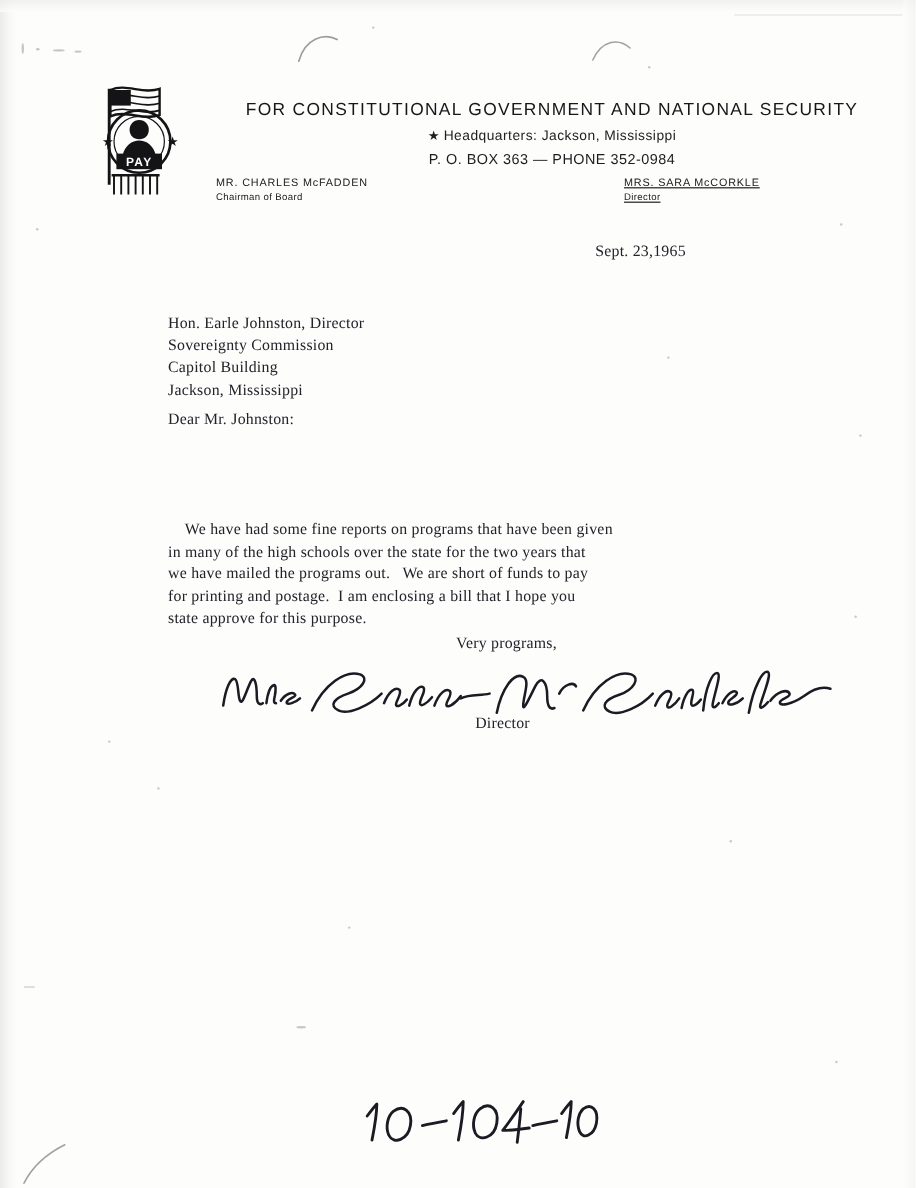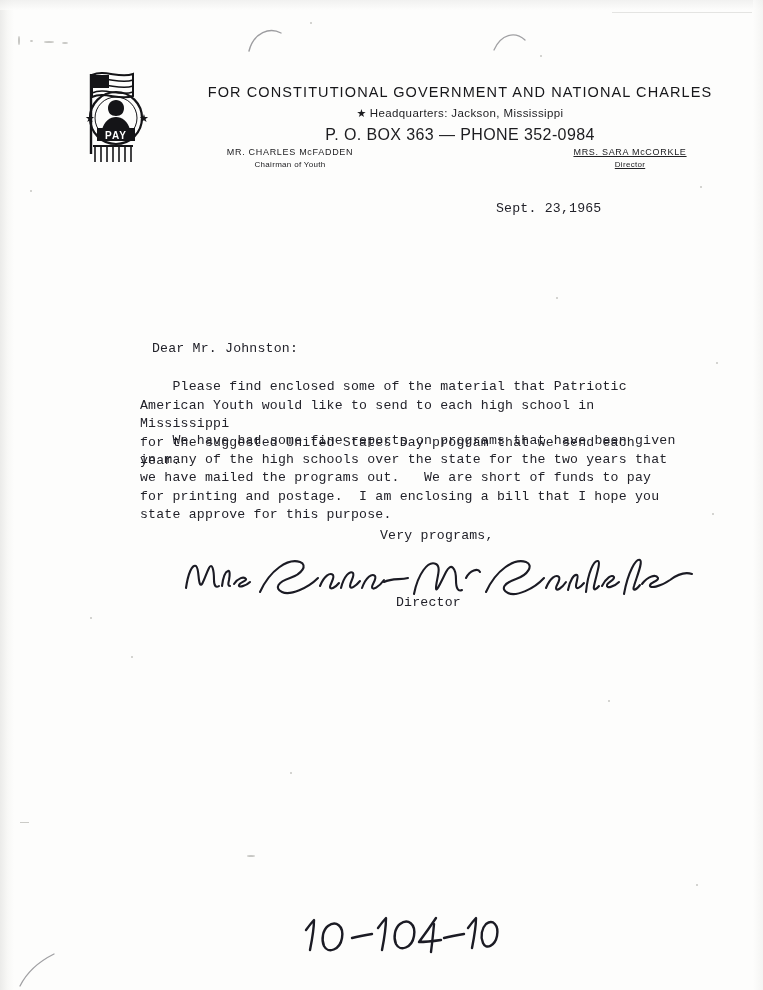--- a/index.html
+++ b/index.html
@@ -86,59 +86,59 @@
     font-size: 11.5px;
     letter-spacing: 0.4px;
     color: #1d1d20;
   }
   .lh-sub1 .star { font-size: 11px; margin-right: 3px; }
   .lh-sub2 {
     position: absolute;
     left: 180px; top: 70px;
     width: 560px;
     text-align: center;
-    font-size: 16px;
+    font-size: 12px;
     letter-spacing: 0.4px;
     color: #1d1d20;
   }
   .lh-officer {
     position: absolute;
     font-size: 9px;
     letter-spacing: 0.7px;
     color: #202023;
-    text-align: center;
+    text-align: left;
     line-height: 1.45;
   }
   .lh-officer .role {
     font-size: 8px;
     letter-spacing: 0.3px;
   }
   #officer-left { left: 180px; top: 90px; width: 220px; }
   #officer-right { left: 520px; top: 90px; width: 220px; text-decoration: underline; }
 
   
   .tw {
-    font-family: Liberation Mono, monospace;
+    font-family: Liberation Serif, serif;
     font-size: 13.2px;
     line-height: 18.6px;
     letter-spacing: 0.2px;
     color: #22222a;
     white-space: pre-wrap;
   }
   #date-line {
     position: absolute;
     left: 496px; top: 200px;
   }
   #addressee {
     position: absolute;
     left: 140px; top: 260px;
   }
   #salutation {
     position: absolute;
-    left: 152px; top: 340px;
+    left: 140px; top: 340px;
   }
   #para-1 {
     position: absolute;
     left: 140px; top: 378px;
     width: 540px;
   }
   #para-2 {
     position: absolute;
     left: 140px; top: 432px;
     width: 540px;
@@ -238,47 +238,48 @@
         <path d="M27 64 c2 -9 8 -13 14 -13 c6 0 12 4 14 13 Z" fill="#141417"></path>
 
         <rect x="22" y="62" width="38" height="13" fill="#141417"></rect>
         <text x="41" y="72.5" text-anchor="middle" font-family="'Liberation Sans', sans-serif" font-size="10" font-weight="bold" fill="#ffffff" letter-spacing="1">PAY</text>
 
         <path d="M20 80 L20 96 M26 80 L26 96 M32 80 L32 96 M38 80 L38 96 M44 80 L44 96 M50 80 L50 96 M56 80 L56 96" stroke="#141417" stroke-width="1.6"></path>
         <path d="M18 80 L58 80" stroke="#141417" stroke-width="2"></path>
       </svg>
     </div>
 
-    <div class="lh-title">FOR CONSTITUTIONAL GOVERNMENT AND NATIONAL CHARLES</div>
+    <div class="lh-title">FOR CONSTITUTIONAL GOVERNMENT AND NATIONAL SECURITY</div>
 
     <div class="lh-sub1">
       <span class="star">★</span><span>Headquarters: Jackson, Mississippi</span>
     </div>
 
     <div class="lh-sub2">P. O. BOX 363 — PHONE 352-0984</div>
 
     <div class="lh-officer" id="officer-left">
       <div>MR. CHARLES McFADDEN</div>
-      <div class="role">Chairman of Youth</div>
+      <div class="role">Chairman of Board</div>
     </div>
 
     <div class="lh-officer" id="officer-right">
       <div>MRS. SARA McCORKLE</div>
       <div class="role">Director</div>
     </div>
   </div>
 
   <div class="tw" id="date-line">Sept. 23,1965</div>
 
+  <div class="tw" id="addressee">Hon. Earle Johnston, Director
+Sovereignty Commission
+Capitol Building
+Jackson, Mississippi</div>
 
   <div class="tw" id="salutation">Dear Mr. Johnston:</div>
 
-  <div class="tw" id="para-1">    Please find enclosed some of the material that Patriotic
-American Youth would like to send to each high school in Mississippi
-for the suggested United States Day program that we send each year.</div>
 
   <div class="tw" id="para-2">    We have had some fine reports on programs that have been given
 in many of the high schools over the state for the two years that
 we have mailed the programs out.   We are short of funds to pay
 for printing and postage.  I am enclosing a bill that I hope you
 state approve for this purpose.</div>
 
   <div class="tw" id="closing">Very programs,</div>
 
   <div id="signature-ink">

